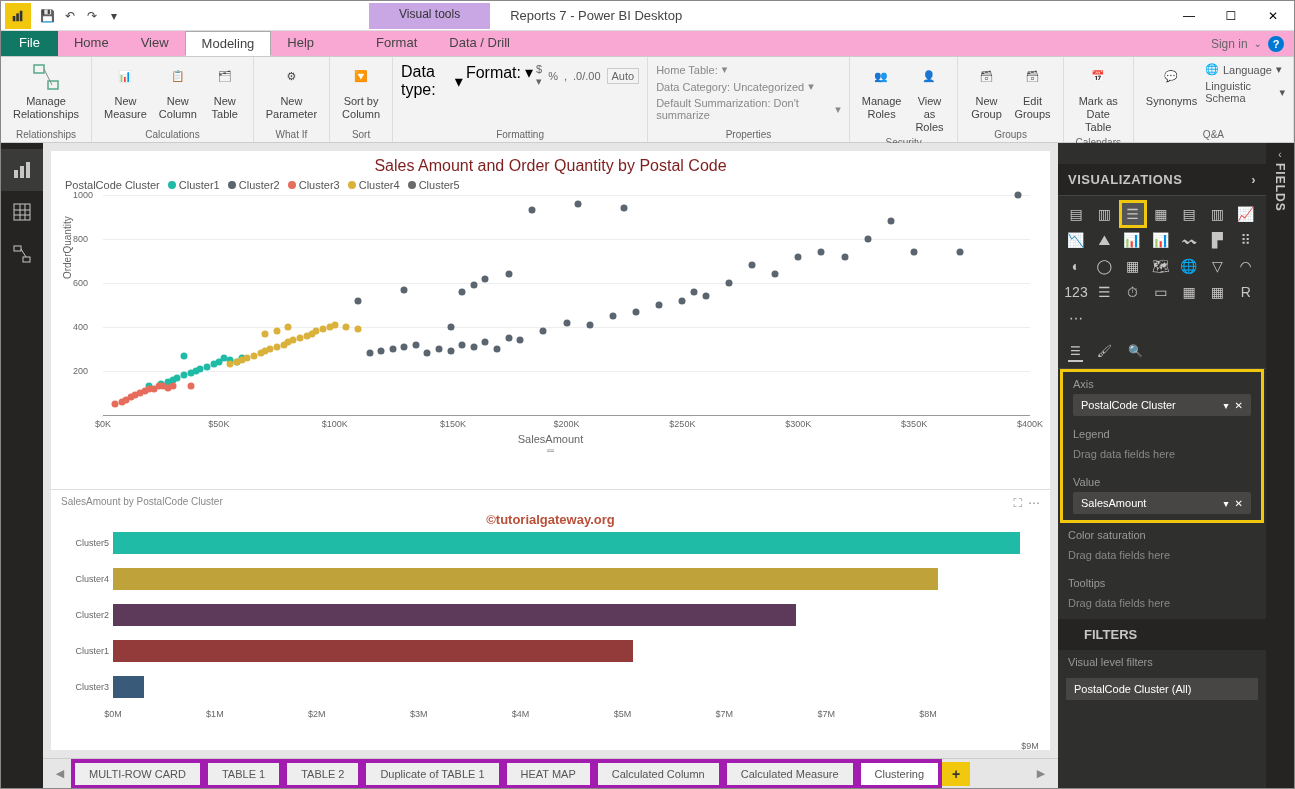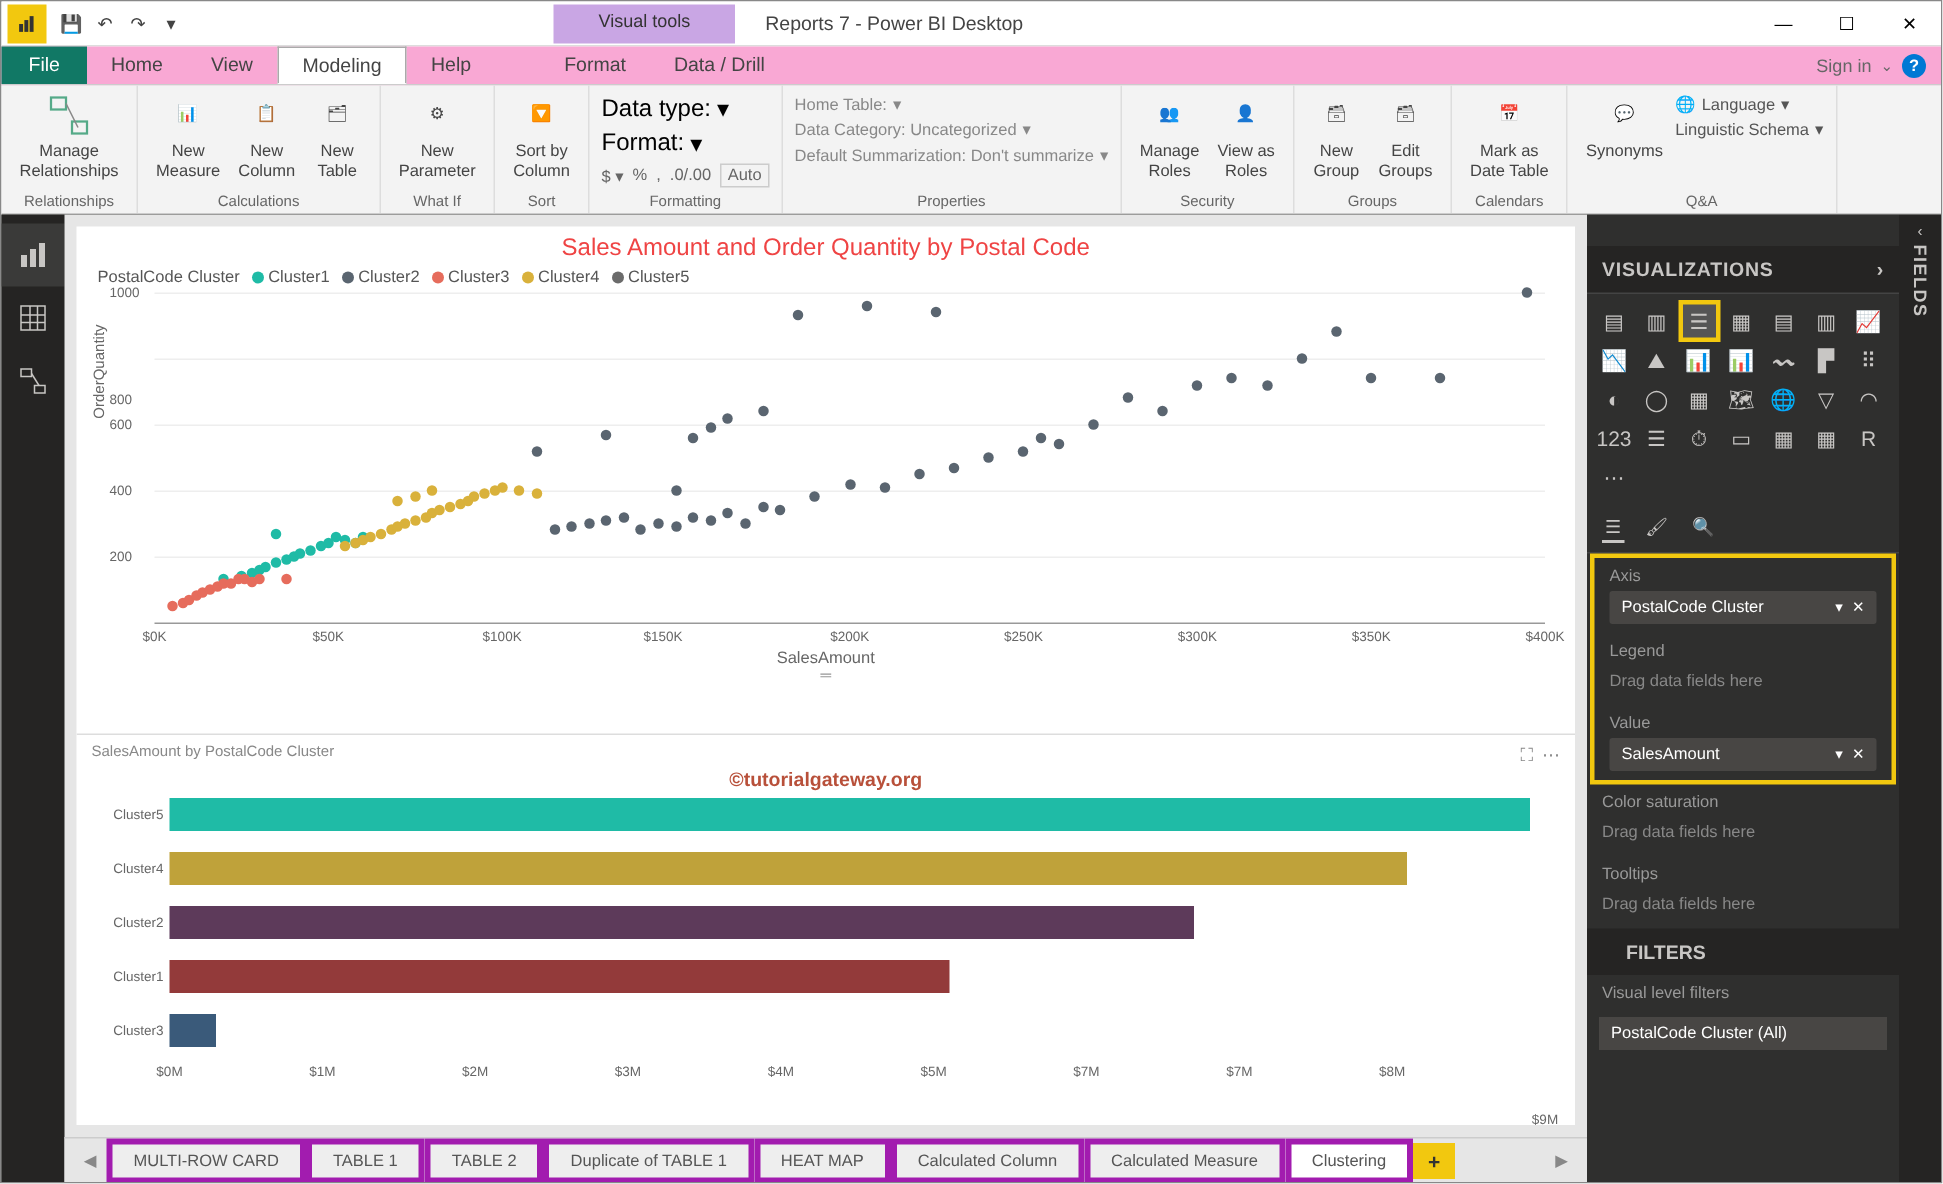--- a/index.html
+++ b/index.html
@@ -41,21 +41,21 @@
 
 .main { flex:1; display:flex; background:#252423; overflow:hidden;}
 .leftnav { width:42px; background:#252423; display:flex; flex-direction:column; padding-top:6px;}
 .leftnav .navbtn { width:42px; height:42px; display:flex;align-items:center;justify-content:center; cursor:pointer; color:#c8c6c4;}
 .leftnav .navbtn.active { background:#3a3a39;}
 .canvas-area { flex:1; background:#e6e6e6; display:flex; flex-direction:column; position:relative;}
 .canvas { flex:1; background:#fff; margin:8px; position:relative; overflow:hidden;}
 
 
 .scatter-area { position:absolute; left:0; right:0; top:0; height:326px; padding:6px 10px 0 10px;}
-.scatter-title { text-align:center; font-size:16px; color:#ef4444; margin-bottom:4px;}
+.scatter-title { text-align:center; font-size:16px; color:#7f1d1d; margin-bottom:4px;}
 .legend { font-size:11px; color:#555; display:flex; gap:8px; align-items:center; margin-left:4px; margin-bottom:4px;}
 .legend .lgitem { display:flex; align-items:center; gap:3px;}
 .legend .dot { width:8px; height:8px; border-radius:50%;}
 .scatter-plot { position:relative; height:220px; margin-left:42px; margin-right:10px;}
 .scatter-plot .yaxis-label { position:absolute; left:-36px; top:50%; transform:rotate(-90deg) translateX(50%); transform-origin:left; font-size:10px; color:#666;}
 .scatter-plot .grid { position:absolute; left:0; right:0; border-top:1px solid #eee;}
 .scatter-plot .ytick { position:absolute; left:-30px; font-size:9px; color:#666; transform:translateY(-50%);}
 .scatter-plot .xtick { position:absolute; bottom:-14px; font-size:9px; color:#666; transform:translateX(-50%);}
 .scatter-plot .pt { position:absolute; width:7px; height:7px; border-radius:50%; transform:translate(-50%,50%);}
 .xaxis-label { text-align:center; font-size:11px; color:#666; margin-top:18px;}
@@ -200,21 +200,21 @@
       <div class="items">
           <div class="bigbtn">
             <div class="icon">🔽</div>
             <span style="white-space:pre-line">Sort by
 Column</span>
           </div>
         </div>
       <div class="groupname">Sort</div>
     </div>
     <div class="group">
-      <div class="items" style="flex-direction:column; gap:3px; padding-top:4px;">
+      <div class="items" style="flex-direction:row; gap:3px; padding-top:4px;">
         <div class="proprow">
             <span>Data type:</span>
             <span>▾</span>
           </div>
         <div class="proprow">
             <span>Format:</span>
             <span>▾</span>
           </div>
         <div class="fmtrow">
           <span>$ ▾</span>
@@ -346,27 +346,27 @@
           </div>
           <div class="scatter-plot" id="scatter-plot">
             <div class="yaxis-label">OrderQuantity</div>
           <div class="grid" style="top: 176px;"></div>
               <div class="ytick" style="top: 176px;">200</div>
               <div class="grid" style="top: 132px;"></div>
               <div class="ytick" style="top: 132px;">400</div>
               <div class="grid" style="top: 88px;"></div>
               <div class="ytick" style="top: 88px;">600</div>
               <div class="grid" style="top: 44px;"></div>
-              <div class="ytick" style="top: 44px; margin-top: 27px;">800</div>
+              <div class="ytick" style="top: 44px;">800</div>
               <div class="grid" style="top: 0px;"></div>
               <div class="ytick" style="top: 0px;">1000</div>
               <div class="xtick" style="left: 0px;">$0K</div>
               <div class="xtick" style="left: 115.875px;">$50K</div>
               <div class="xtick" style="left: 231.75px;">$100K</div>
-              <div class="xtick" style="left: 339px;">$150K</div>
+              <div class="xtick" style="left: 350px;">$150K</div>
               <div class="xtick" style="left: 463.5px;">$200K</div>
               <div class="xtick" style="left: 579.375px;">$250K</div>
               <div class="xtick" style="left: 695.25px;">$300K</div>
               <div class="xtick" style="left: 811.125px;">$350K</div>
               <div class="xtick" style="left: 927px;">$400K</div>
               <div class="grid" style="top: 220px; border-top: 1px solid rgb(153, 153, 153);"></div>
               <div class="pt" style="left: 46.35px; bottom: 28.6px; top: 191.4px; background: rgb(31, 187, 166); transform: translate(-50%, -50%);"></div>
               <div class="pt" style="left: 57.9375px; bottom: 30.8px; top: 189.2px; background: rgb(31, 187, 166); transform: translate(-50%, -50%);"></div>
               <div class="pt" style="left: 64.89px; bottom: 33px; top: 187px; background: rgb(31, 187, 166); transform: translate(-50%, -50%);"></div>
               <div class="pt" style="left: 69.525px; bottom: 35.2px; top: 184.8px; background: rgb(31, 187, 166); transform: translate(-50%, -50%);"></div>

